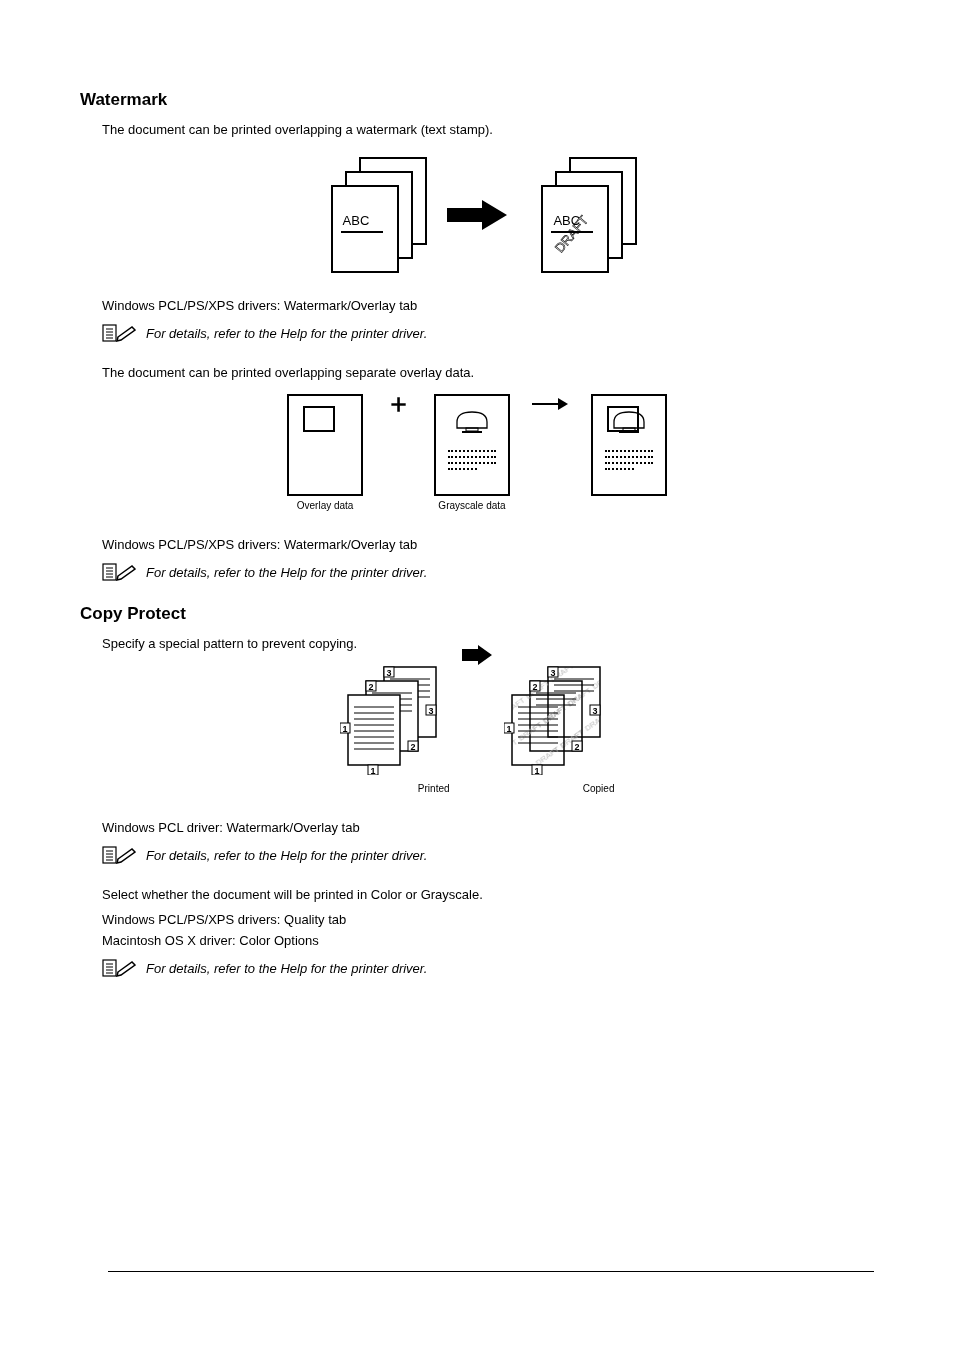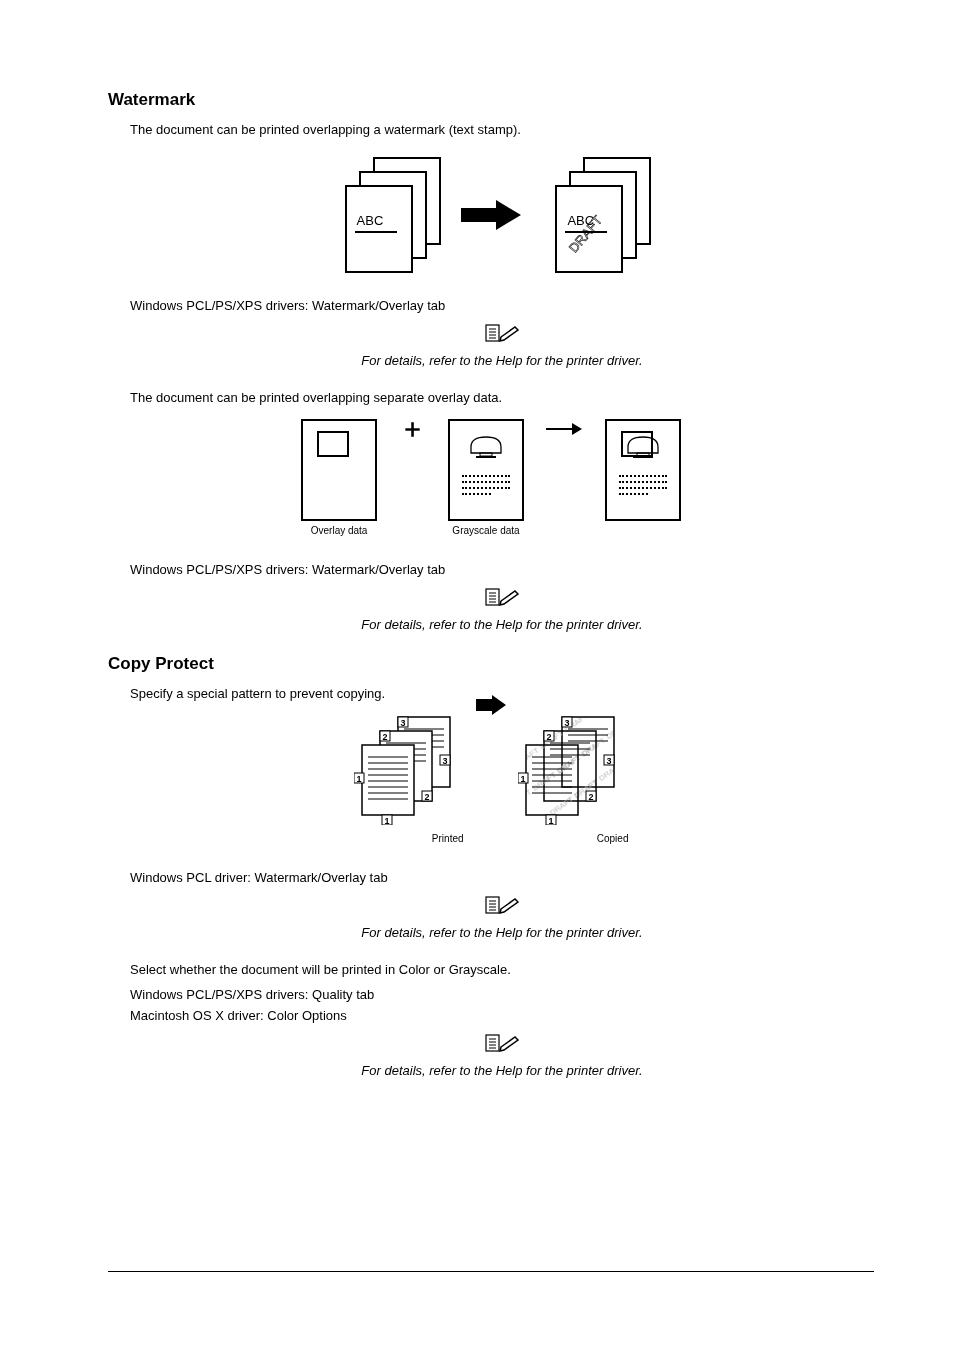--- a/index.html
+++ b/index.html
@@ -7,21 +7,21 @@
     padding: 0;
     font-family: Arial, Helvetica, sans-serif;
     width: 954px;
     height: 1350px;
     box-sizing: border-box;
     color: #000;
     position: relative;
     background: #fff;
   }
   .page {
-    padding: 90px 80px 60px 108px;
+    padding: 90px 80px 60px 80px;
     box-sizing: border-box;
     height: 100%;
     position: relative;
   }
   .h2 {
     font-size: 17px;
     font-weight: bold;
     margin: 0 0 12px 0;
   }
   .body-text {
@@ -32,21 +32,20 @@
   .figure {
     text-align: center;
     margin: 20px 0 26px 0;
   }
   .note-row {
     display: flex;
     align-items: center;
     padding-left: 22px;
     margin: 6px 0 22px 0;
     gap: 10px;
-    flex-direction: column;
   }
   .note-text {
     font-style: italic;
     font-size: 13px;
   }
   .footer-rule {
     position: absolute;
     left: 108px;
     right: 80px;
     bottom: 78px;

